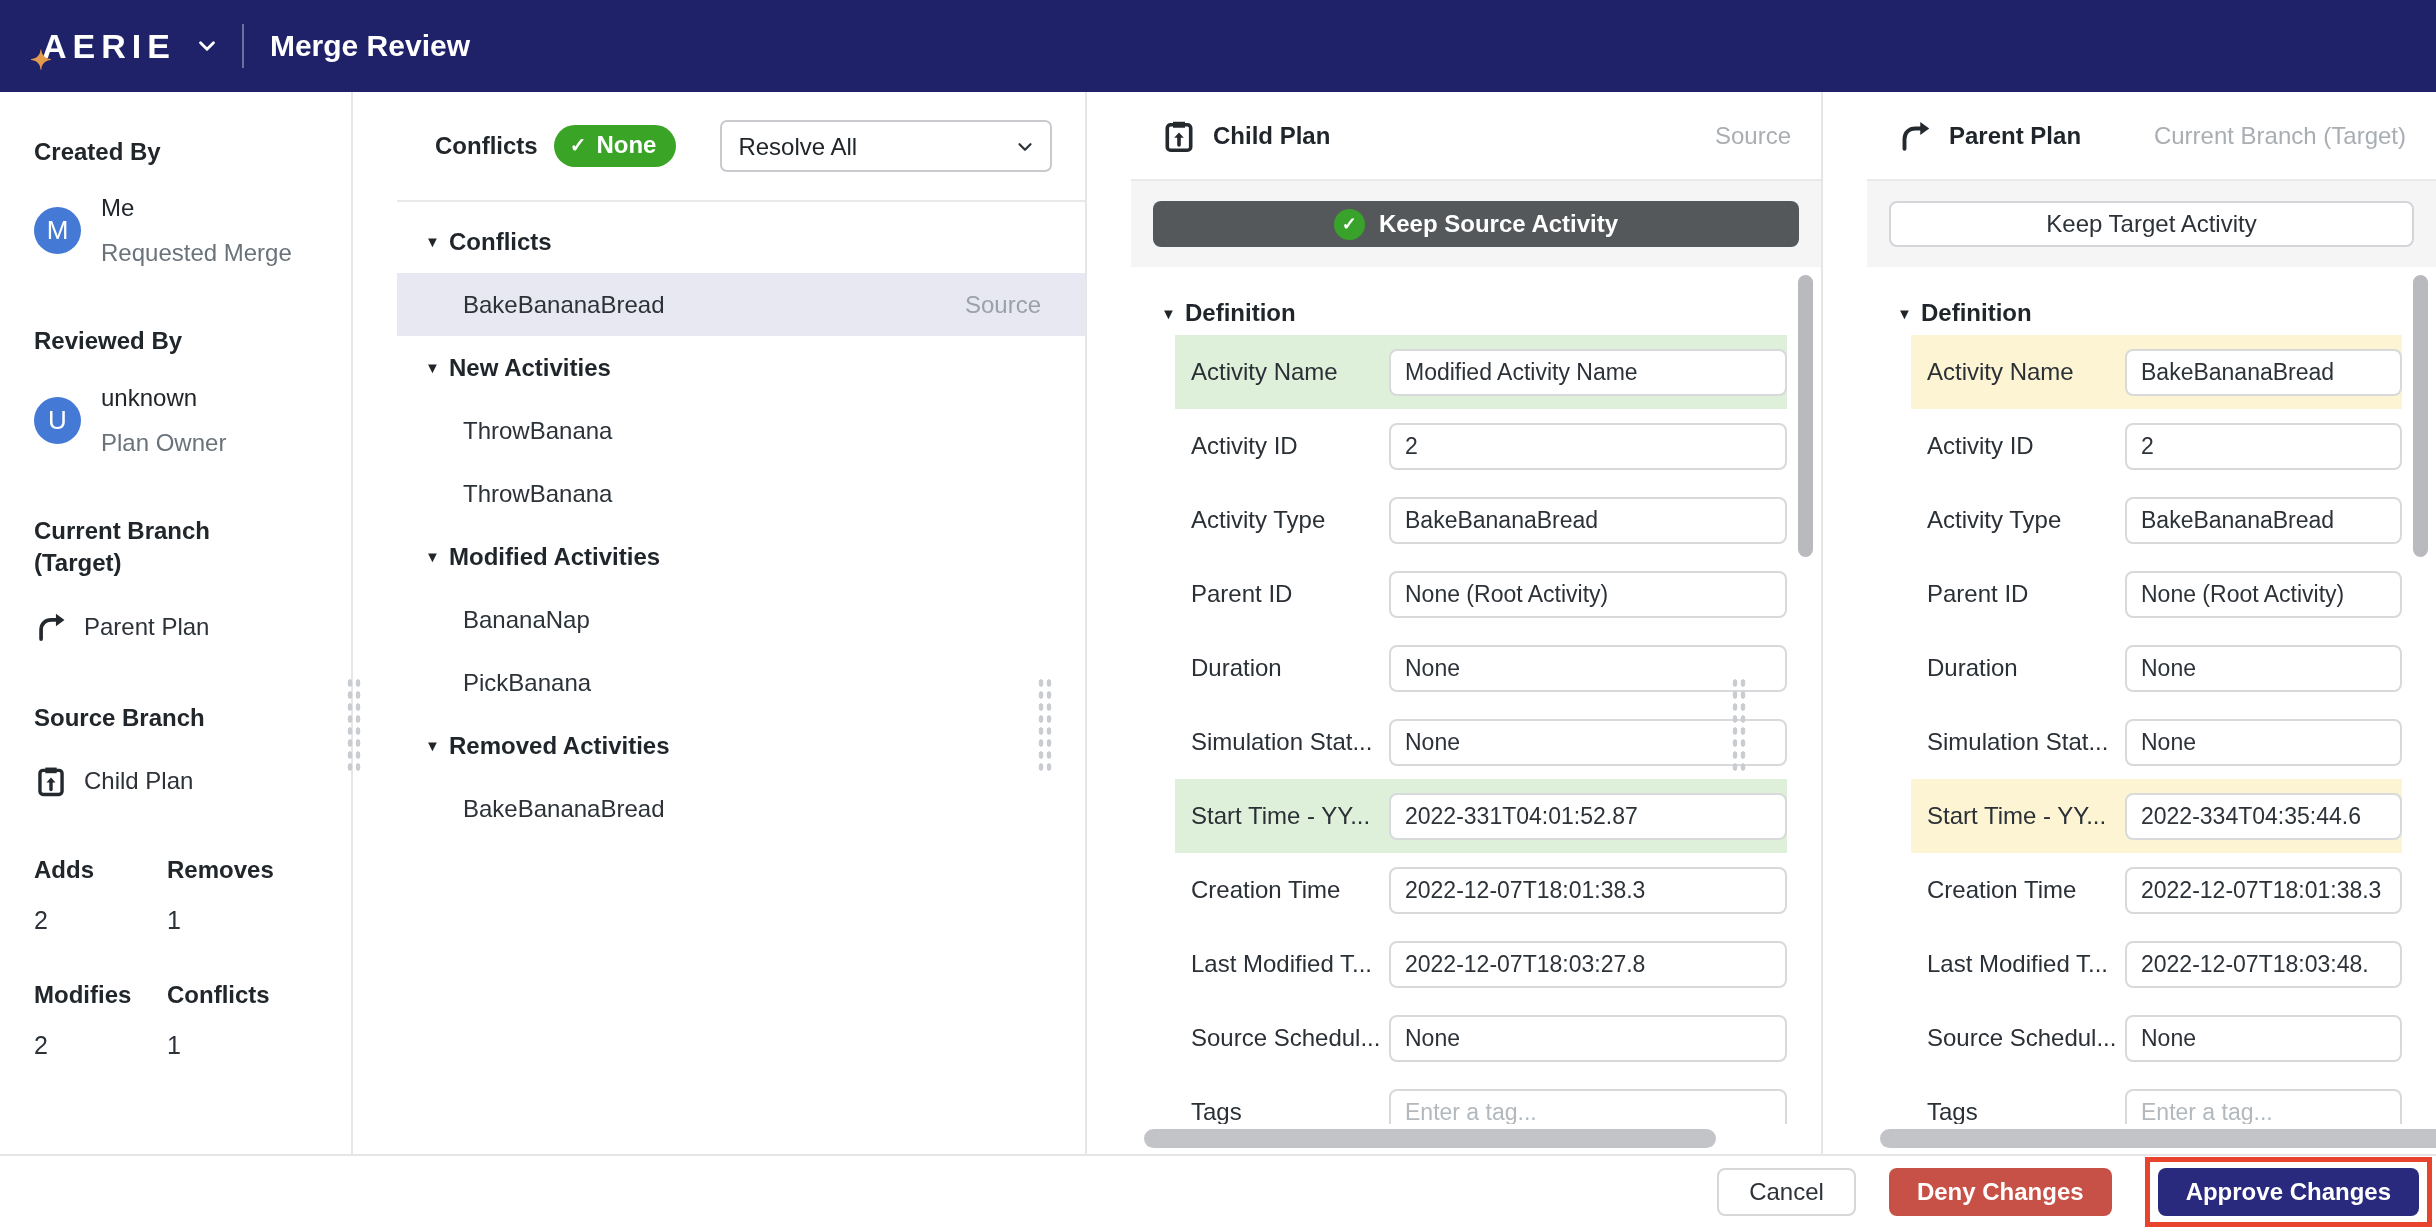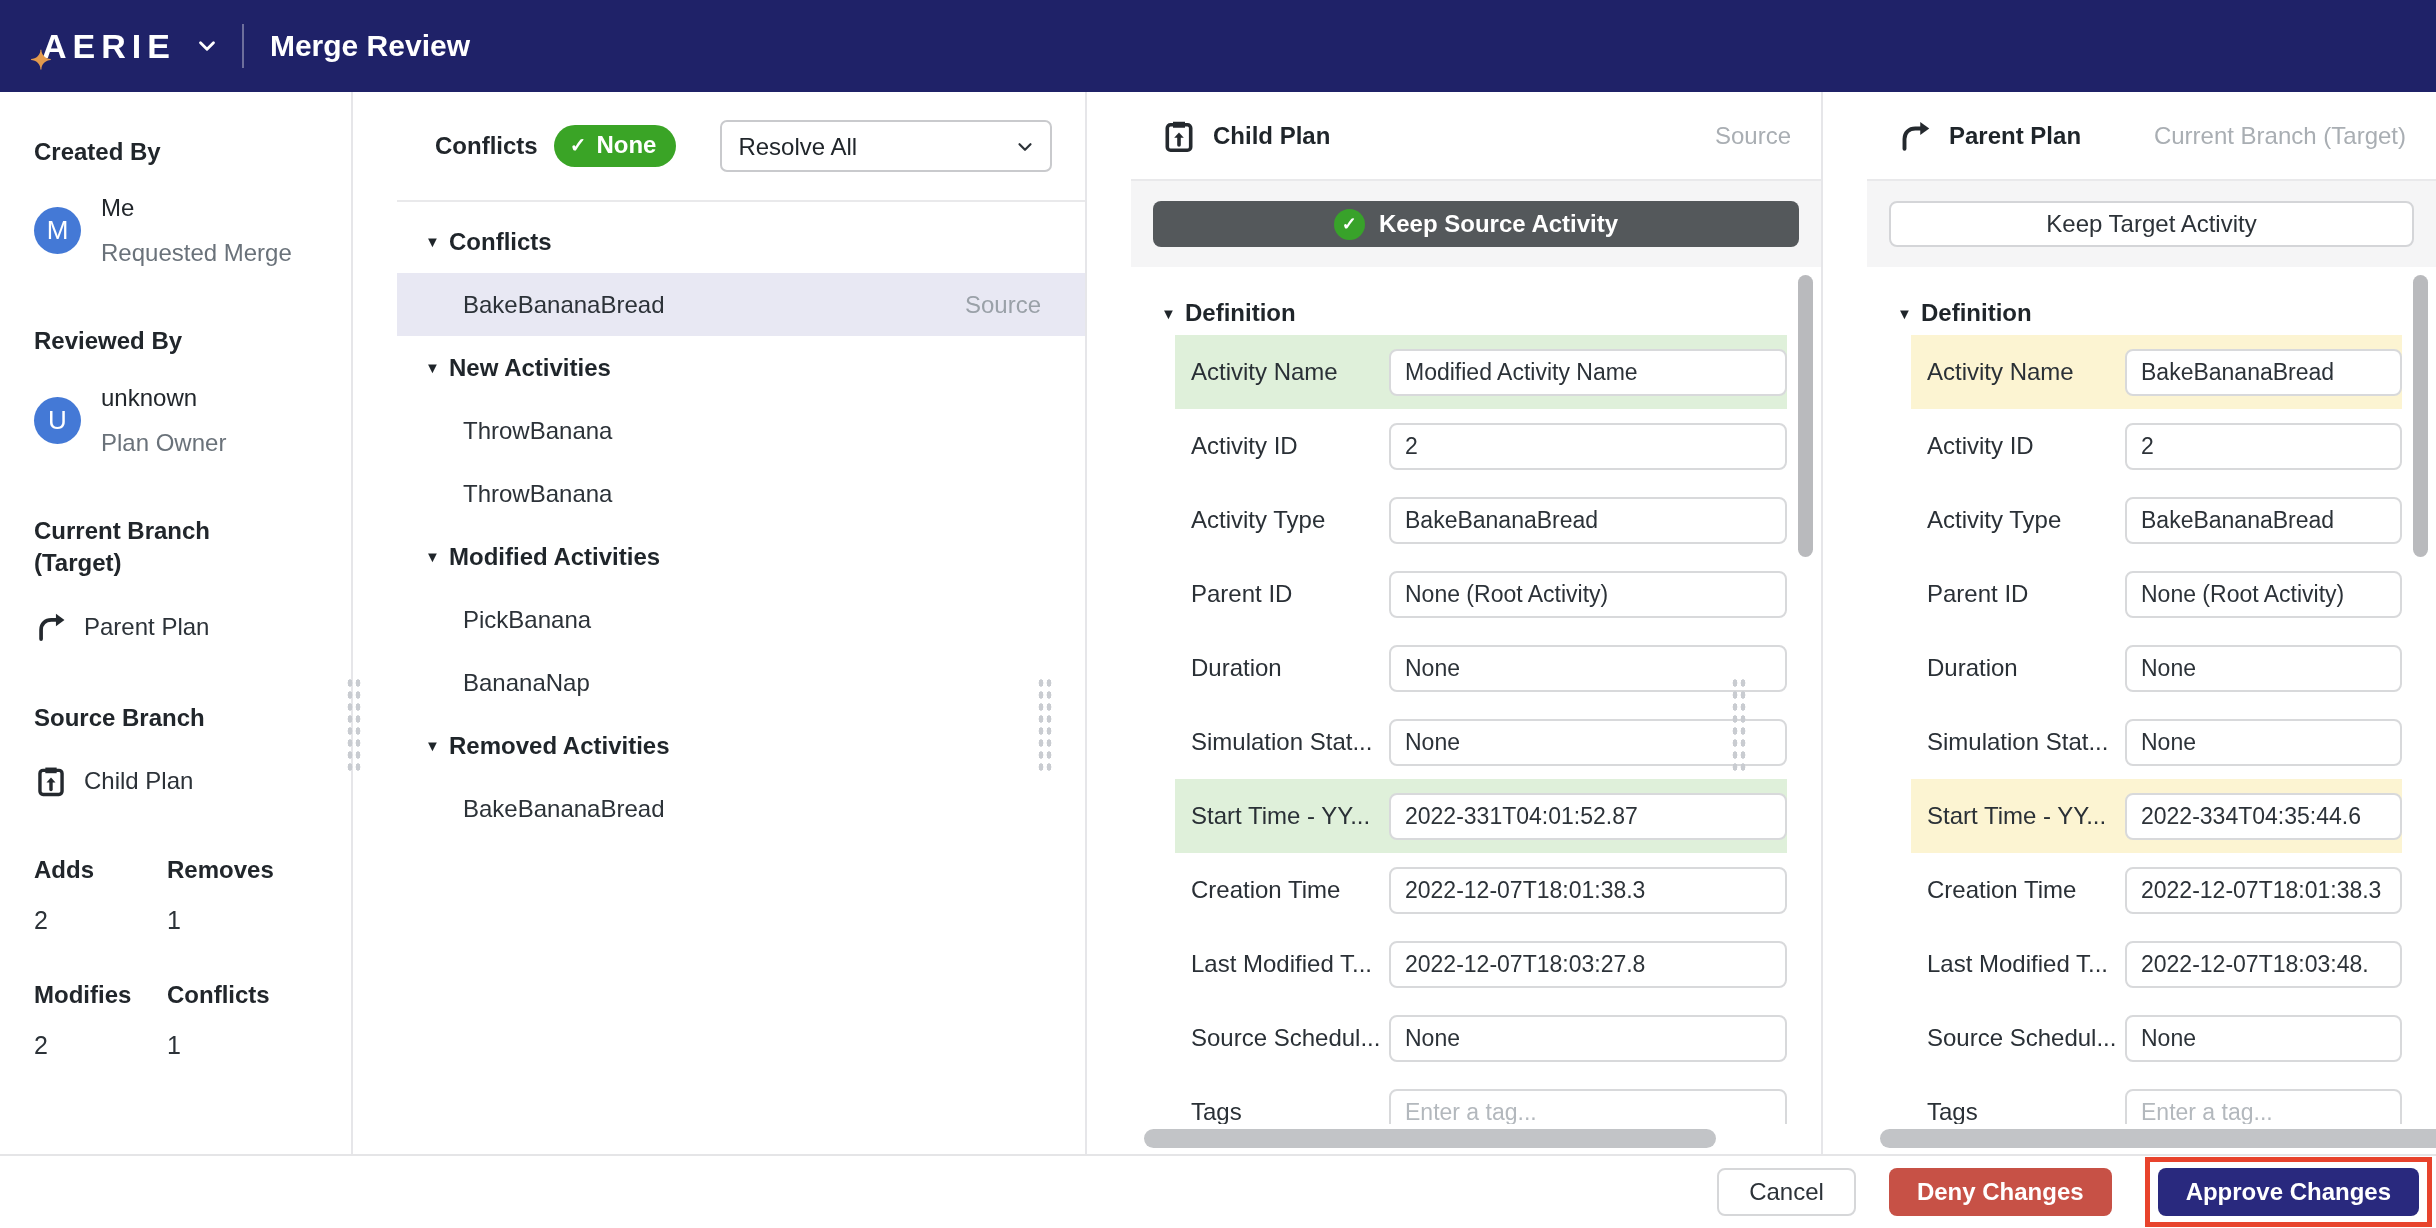--- a/index.html
+++ b/index.html
@@ -234,25 +234,25 @@
             </div>
           </div>
 
         <div class="tree-header">
           <span class="tri">▼</span>
           <span class="tree-header-label">Modified Activities</span>
         </div>
         <div>
 
             <div class="trow">
+              <span>BananaNap</span>
+            </div>
+
+            <div class="trow">
               <span>PickBanana</span>
-            </div>
-
-            <div class="trow">
-              <span>BananaNap</span>
             </div>
           </div>
 
         <div class="tree-header">
           <span class="tri">▼</span>
           <span class="tree-header-label">Removed Activities</span>
         </div>
         <div>
 
             <div class="trow">

